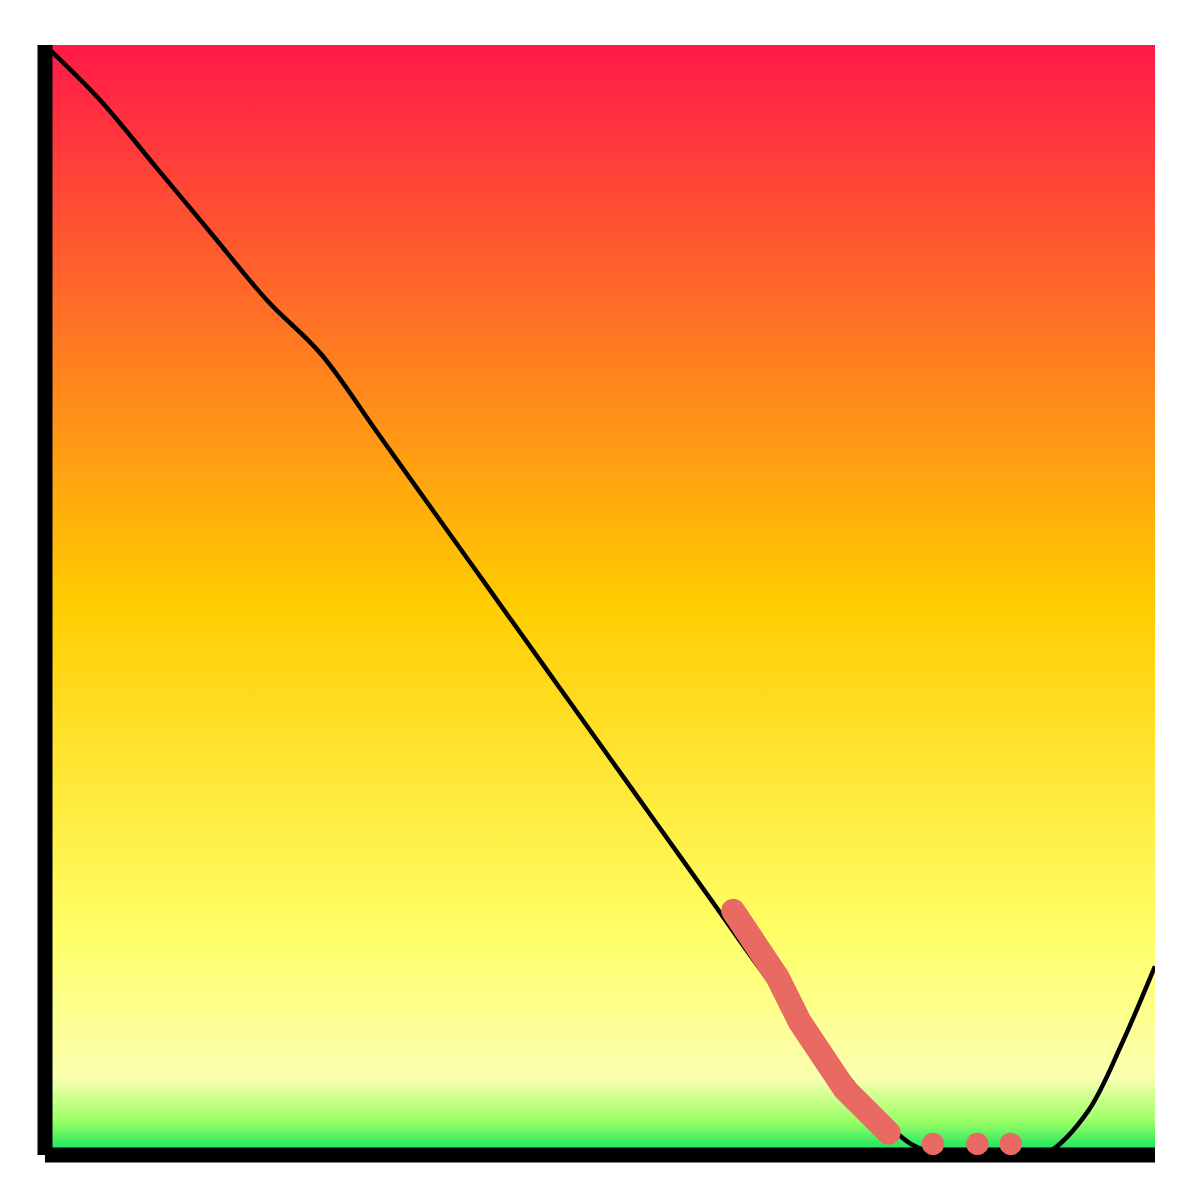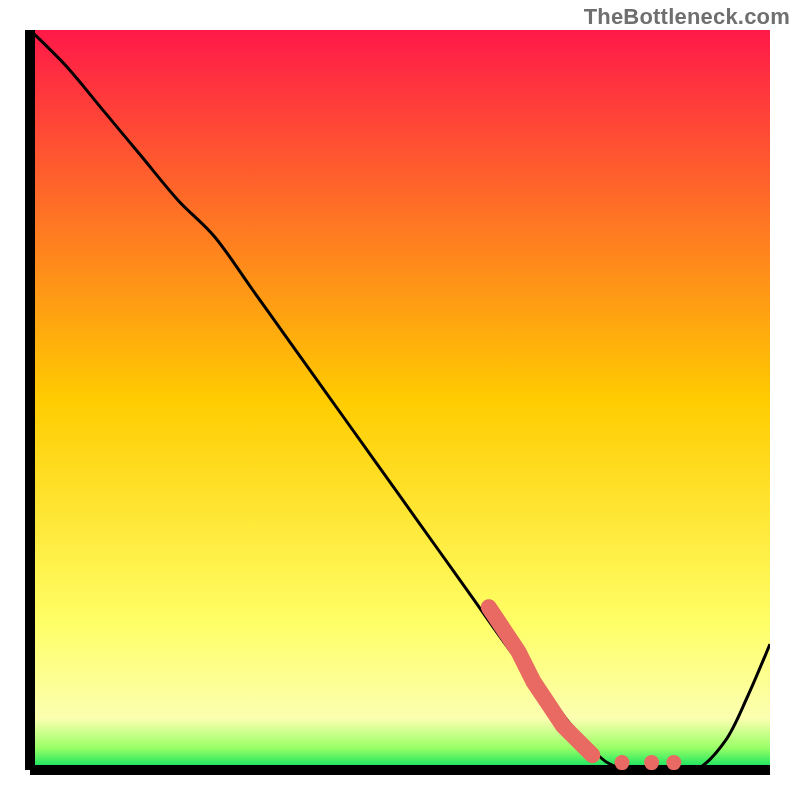--- a/index.html
+++ b/index.html
@@ -61,14 +61,13 @@
 
     <g id="highlight-group" clip-path="url(#plot-clip)">
         <path d="M 488.8 607.2 L 503.6 629.4 L 518.4000000000001 651.6 L 533.2 681.2 L 548 703.4 L 562.8 725.6 L 577.6 740.4 L 592.4 755.2" fill="none" stroke="#e96a62" stroke-width="16" stroke-linecap="round" stroke-linejoin="round"></path>
         <circle cx="592.4" cy="755.2" r="7.5" fill="#e96a62"></circle>
         <circle cx="622" cy="762.6" r="7.5" fill="#e96a62"></circle>
         <circle cx="651.6" cy="762.6" r="7.5" fill="#e96a62"></circle>
         <circle cx="673.8" cy="762.6" r="7.5" fill="#e96a62"></circle>
       </g>
   </svg>
 
-  <div class="watermark">TheBottleneck.com</div>
 </div>
 
 </body></html>

